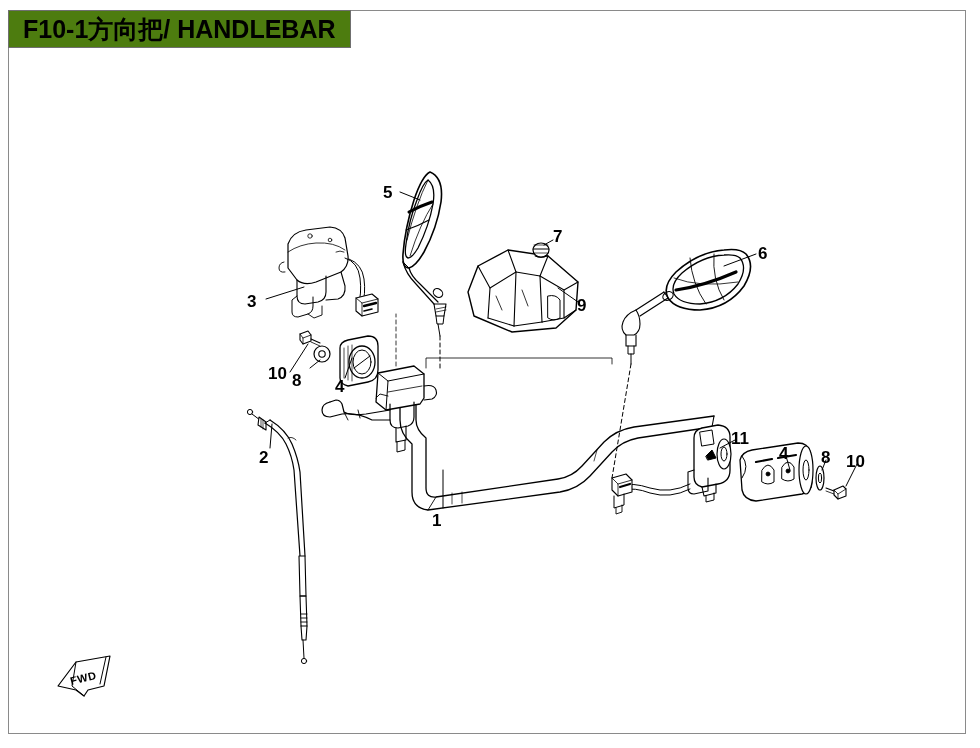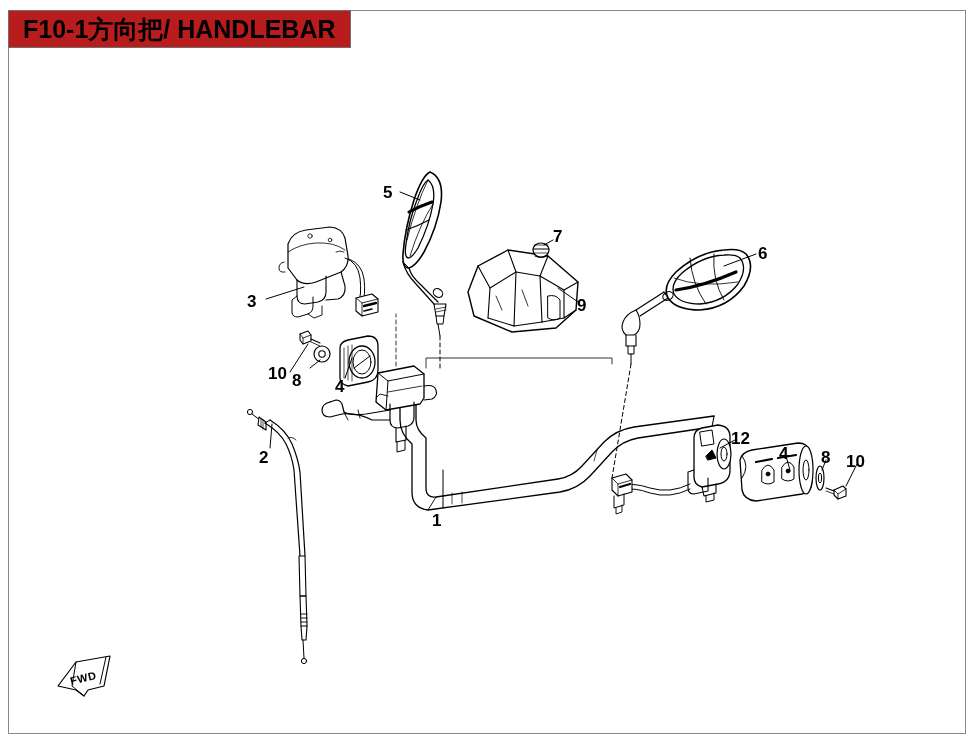--- a/index.html
+++ b/index.html
@@ -2,21 +2,21 @@
 <html><head>
 <meta charset="utf-8">
 <style>
   html,body{margin:0;padding:0;background:#ffffff;}
   body{width:980px;height:748px;position:relative;overflow:hidden;
        font-family:"Liberation Sans","DejaVu Sans",sans-serif;}
   #page{position:absolute;left:0;top:0;width:980px;height:748px;}
   .page-border{position:absolute;left:8px;top:10px;width:958px;height:724px;
        border:1px solid #8a8a8a;box-sizing:border-box;}
   .title-box{position:absolute;left:8px;top:10px;height:38px;
-       border:1px solid #6f6f6f;box-sizing:border-box;background:#b91c1c;
+       border:1px solid #6f6f6f;box-sizing:border-box;background:#4d7c0f;
        padding:0 14px 0 14px;display:flex;align-items:center;}
   .title-box .title-text{font-size:25px;font-weight:700;color:#000;
        letter-spacing:0px;white-space:nowrap;line-height:1;}
   svg.art{position:absolute;left:0;top:0;width:980px;height:748px;}
   .lbl{position:absolute;font-size:17px;font-weight:700;color:#000;
        line-height:1;white-space:nowrap;}
 </style>
 </head>
 <body>
 
@@ -274,21 +274,21 @@
   <div class="lbl" style="left:432px;top:512px;">1</div>
   <div class="lbl" style="left:259px;top:449px;">2</div>
   <div class="lbl" style="left:247px;top:293px;">3</div>
   <div class="lbl" style="left:335px;top:378px;">4</div>
   <div class="lbl" style="left:383px;top:184px;">5</div>
   <div class="lbl" style="left:758px;top:245px;">6</div>
   <div class="lbl" style="left:553px;top:228px;">7</div>
   <div class="lbl" style="left:292px;top:372px;">8</div>
   <div class="lbl" style="left:577px;top:297px;">9</div>
   <div class="lbl" style="left:268px;top:365px;">10</div>
-  <div class="lbl" style="left:731px;top:430px;">12</div>
+  <div class="lbl" style="left:731px;top:430px;">11</div>
   <div class="lbl" style="left:779px;top:445px;">4</div>
   <div class="lbl" style="left:821px;top:449px;">8</div>
   <div class="lbl" style="left:846px;top:453px;">10</div>
 
   <div style="position:absolute;left:70px;top:672px;font-size:11px;font-weight:700;
               color:#000;transform:rotate(-14deg);letter-spacing:0.5px;">FWD</div>
 
 </div>
 
 </body></html>

